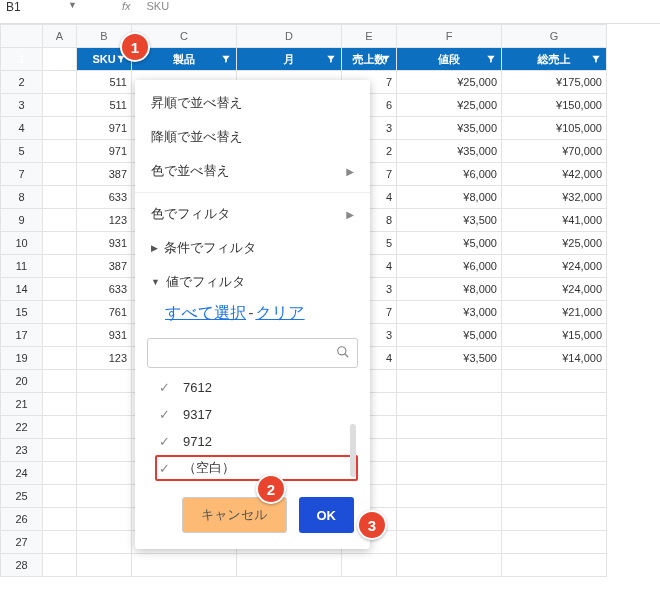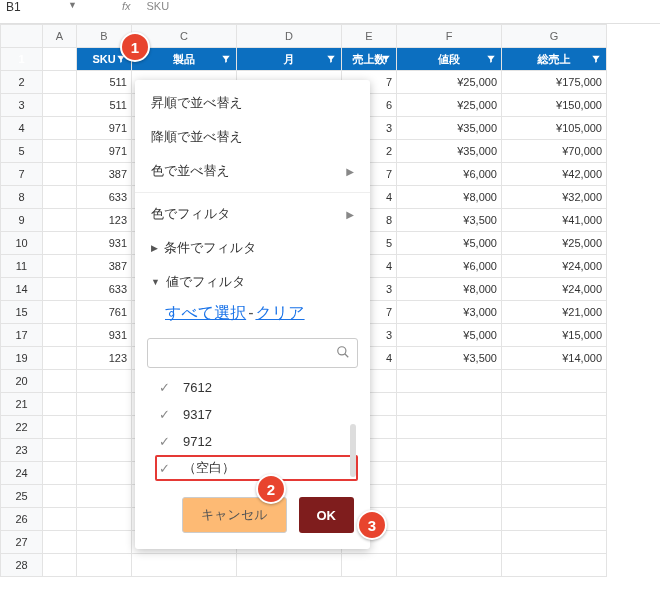--- a/index.html
+++ b/index.html
@@ -196,21 +196,21 @@
       border-radius: 3px;
       cursor: pointer;
     }
     .btn-cancel {
       border: 1px solid #ccc;
       background: #fdba74;
       color: #555;
     }
     .btn-ok {
       border: none;
-      background: #7f1d1d;
+      background: #1d4ed8;
       color: #fff;
       font-weight: bold;
     }
     .annot-circle {
       position: absolute;
       width: 30px;
       height: 30px;
       border-radius: 50%;
       background: #e8442e;
       border: 2px solid #fff;

